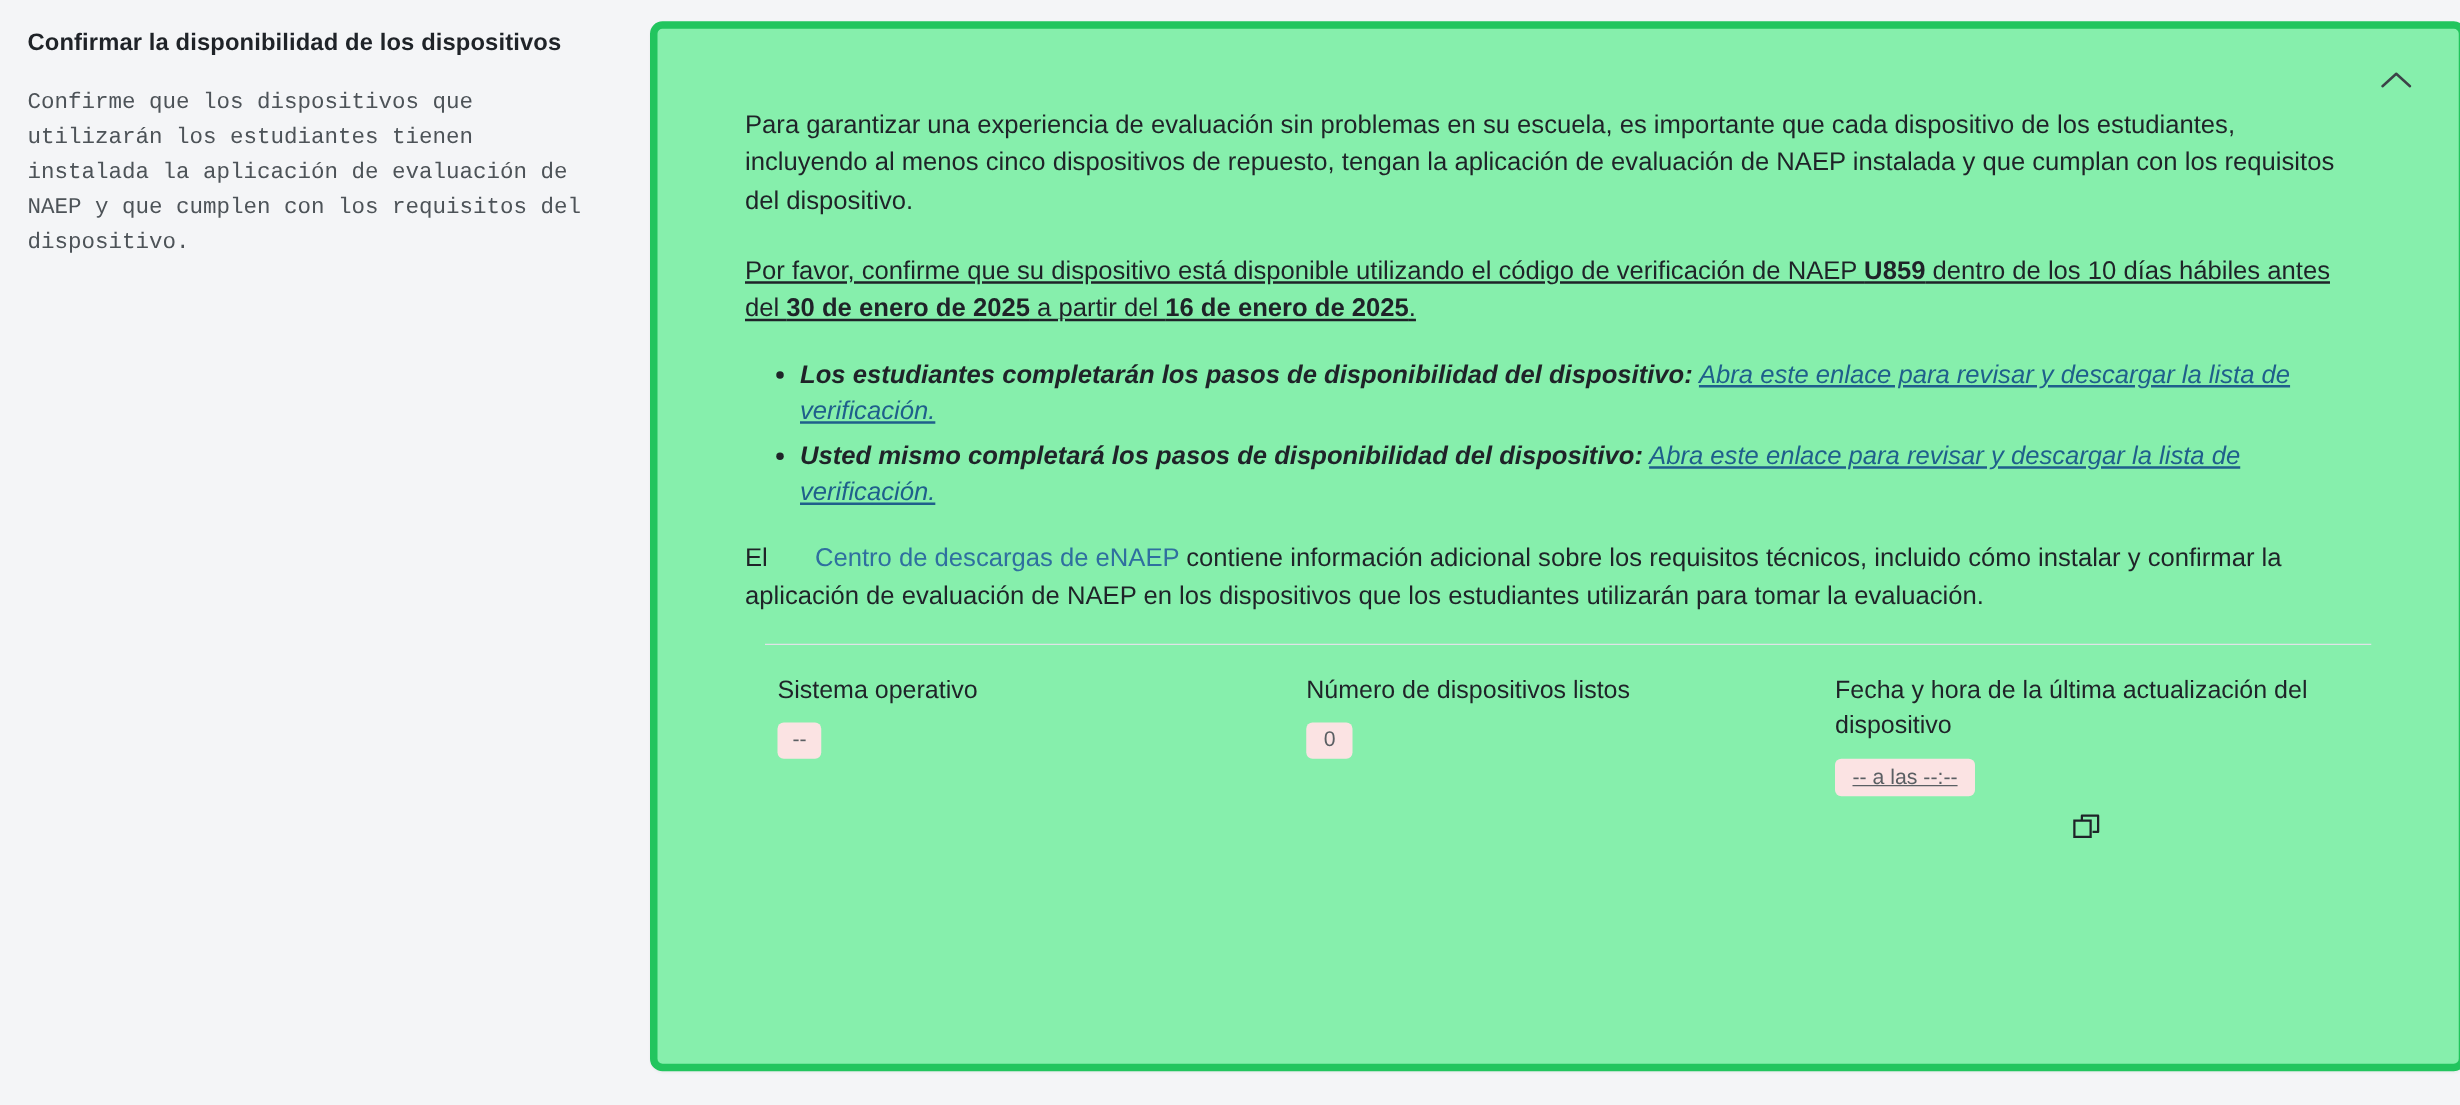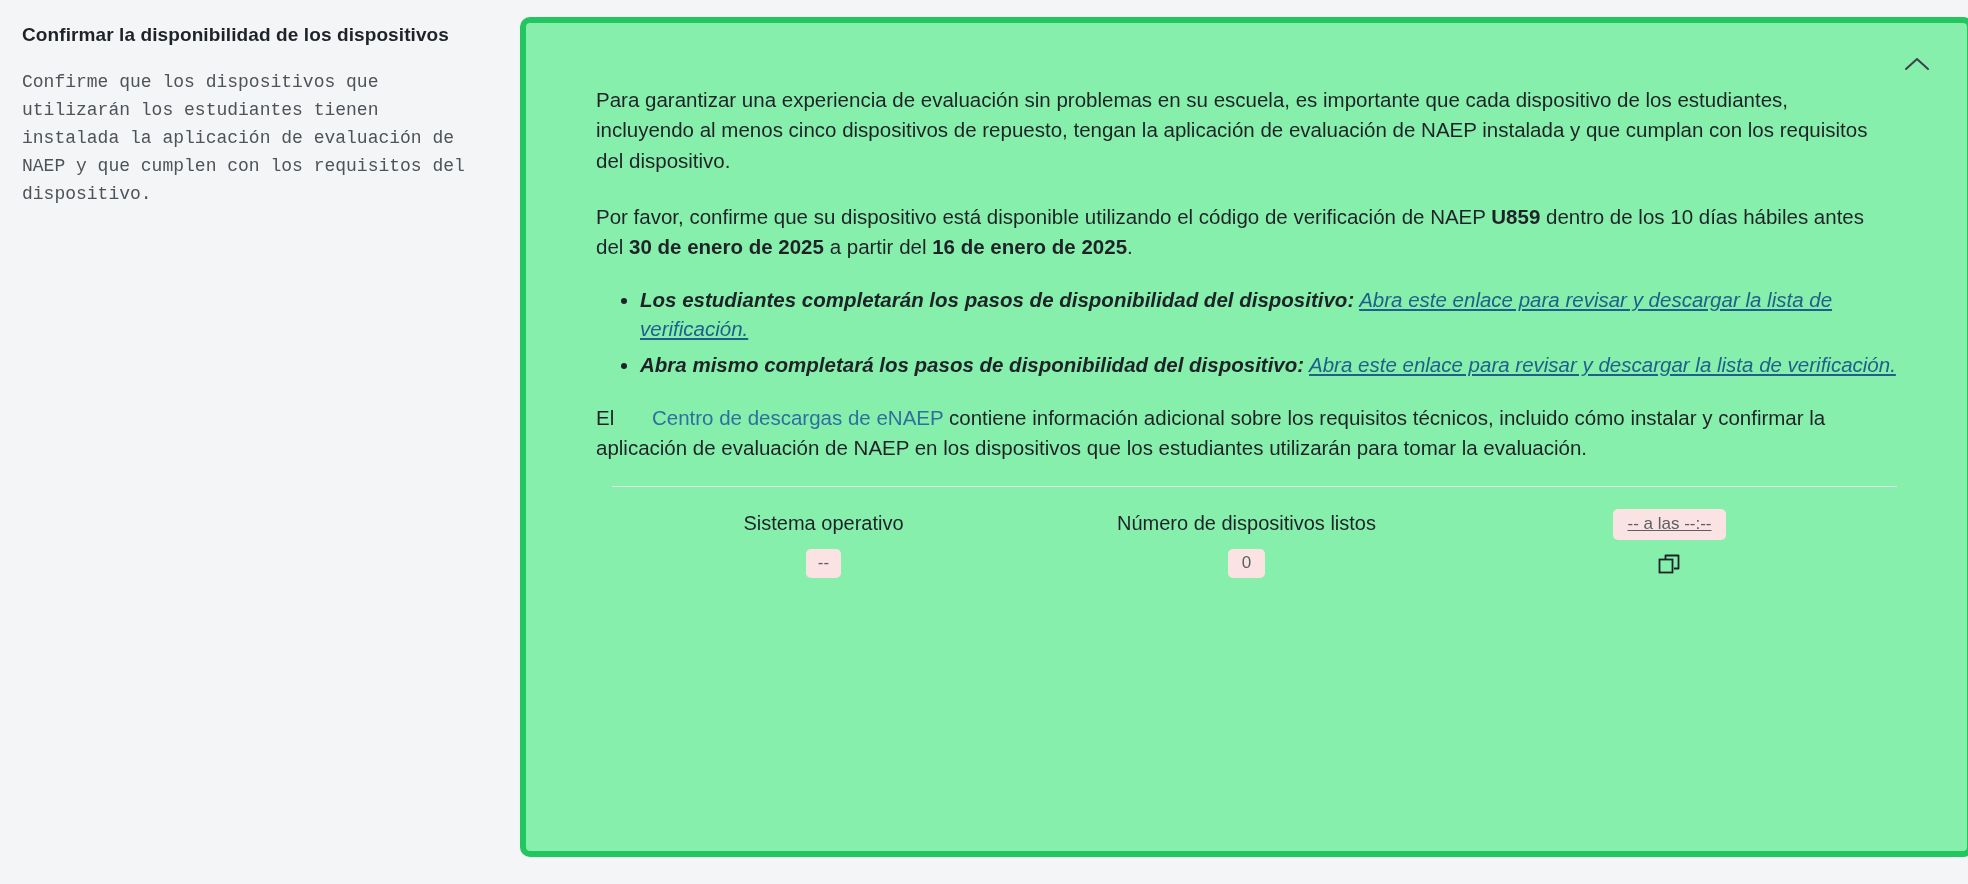--- a/index.html
+++ b/index.html
@@ -68,21 +68,21 @@
   }
   .collapse-btn svg { display: block; }
 
   .body-text {
     font-size: 20.5px;
     line-height: 1.48;
     color: #1f2328;
     margin: 0 0 26px 0;
     max-width: 1290px;
   }
-  .body-text.second { margin-bottom: 22px; }
+  .body-text.second { margin-bottom: 22px; text-decoration: underline; }
   .body-text b { font-weight: 700; }
 
   ul.steps {
     margin: 0 0 24px 0;
     padding-left: 44px;
     max-width: 1300px;
     font-style: italic;
   }
   ul.steps li {
     font-size: 20.5px;
@@ -117,21 +117,20 @@
 
   
   .status-row {
     display: flex;
     margin-top: 22px;
     padding-left: 16px;
     width: 1285px;
   }
   .status-cell {
     flex: 1 1 0;
-    text-align: center;
     padding: 0 10px;
   }
   .status-label {
     font-size: 20px;
     line-height: 1.42;
     color: #1f2328;
     margin-bottom: 12px;
   }
   .pill {
     display: inline-block;
@@ -183,21 +182,21 @@
     <p class="body-text second">
       <span>Por favor, confirme que su dispositivo está disponible utilizando el código de verificación de NAEP </span><b>U859</b><span> dentro de los 10 días hábiles antes del </span><b>30 de enero de 2025</b><span> a partir del </span><b>16 de enero de 2025</b><span>.</span>
     </p>
 
     <ul class="steps">
       <li>
         <b>Los estudiantes completarán los pasos de disponibilidad del dispositivo:</b>
         <a class="inline-link" href="#">Abra este enlace para revisar y descargar la lista de verificación.</a>
       </li>
       <li>
-        <b>Abra mismo completará los pasos de disponibilidad del dispositivo:</b>
+        <b>Usted mismo completará los pasos de disponibilidad del dispositivo:</b>
         <a class="inline-link" href="#">Abra este enlace para revisar y descargar la lista de verificación.</a>
       </li>
     </ul>
 
     <p class="closing">
       <span>El </span><a class="soft-link" href="#">Centro de descargas de eNAEP</a><span> contiene información adicional sobre los requisitos técnicos, incluido cómo instalar y confirmar la aplicación de evaluación de NAEP en los dispositivos que los estudiantes utilizarán para tomar la evaluación.</span>
     </p>
 
     <hr class="divider">
 
@@ -207,20 +206,21 @@
         <div class="status-label">Sistema operativo</div>
         <span class="pill">--</span>
       </div>
 
       <div class="status-cell">
         <div class="status-label">Número de dispositivos listos</div>
         <span class="pill zero">0</span>
       </div>
 
       <div class="status-cell">
+        <div class="status-label">Fecha y hora de la última actualización del dispositivo</div>
         <span class="pill time">-- a las --:--</span>
         <div class="ext-icon">
           <svg width="26" height="26" viewBox="0 0 26 26" fill="none" xmlns="http://www.w3.org/2000/svg">
             <rect x="2.5" y="7.5" width="13" height="13" stroke="#1f2328" stroke-width="1.8" fill="none"></rect>
             <path d="M8.5 7.5 V3.5 H21.5 V16.5 H17" stroke="#1f2328" stroke-width="1.8" fill="none" stroke-linejoin="round"></path>
           </svg>
         </div>
       </div>
 
     </div>

